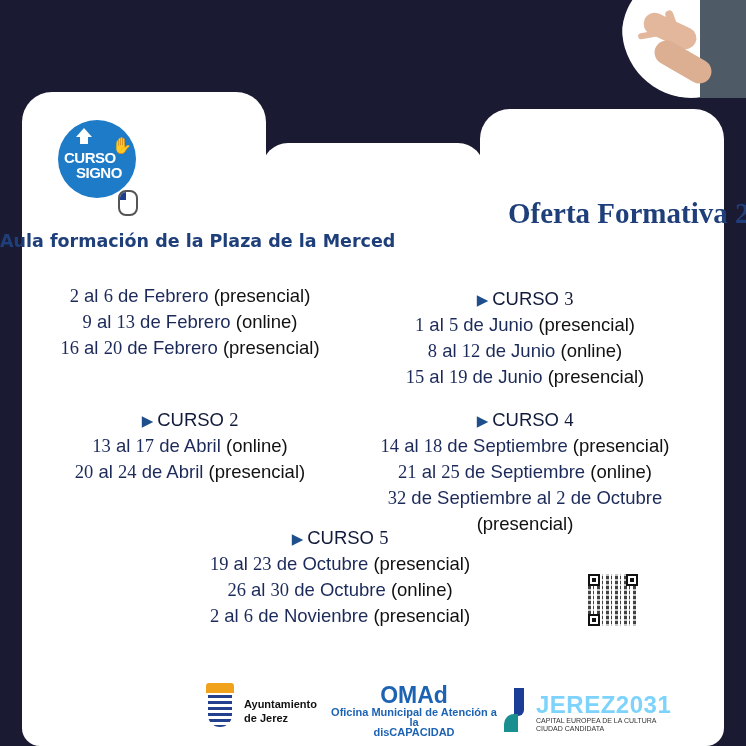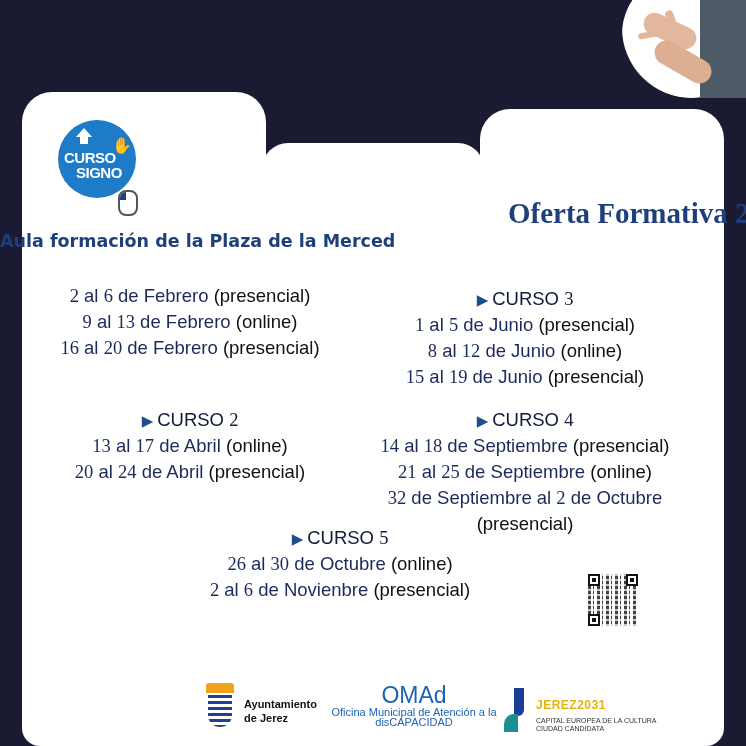--- a/index.html
+++ b/index.html
@@ -61,28 +61,28 @@
   .qr-finder { position:absolute; width:12px; height:12px; border:2px solid #111; background:#fff; box-sizing:border-box; }
   .qr-finder::after { content:""; position:absolute; left:2px; top:2px; width:4px; height:4px; background:#111; }
 
   
   .logo-ayto { position:absolute; left:204px; top:683px; width:130px; height:50px; }
   .crown { position:absolute; left:2px; top:0; width:28px; height:10px; background:#f0a21c; border-radius:3px 3px 0 0; }
   .shield { position:absolute; left:4px; top:12px; width:24px; height:32px; border-radius:0 0 12px 12px;
             background: repeating-linear-gradient(180deg, #23408e 0 3px, #fff 3px 6px); }
   .ayto-text { position:absolute; left:40px; top:14px; font-size:11px; line-height:14px; font-weight:bold; color:#111; }
 
-  .logo-omad { position:absolute; left:330px; top:683px; width:168px; height:50px; text-align:center; color:#1d63b3; }
+  .logo-omad { position:absolute; left:330px; top:683px; width:168px; height:50px; text-align:center; color:#1d63b3;font-weight:bold; }
   .omad-big { font-size:23px; line-height:24px; }
   .omad-small { font-size:11px; line-height:10px; }
 
   .logo-jerez { position:absolute; left:500px; top:688px; width:190px; height:50px; }
   .jz-bar1 { position:absolute; left:14px; top:0; width:10px; height:28px; background:#1a3e96; border-radius:0 0 6px 0; }
   .jz-bar2 { position:absolute; left:4px; top:26px; width:14px; height:18px; background:#1a8f8f; border-radius:10px 0 0 0; }
-  .jz-big { position:absolute; left:36px; top:6px; font-size:12px; font-weight:bold; color:#eab308; letter-spacing:0.5px; line-height:22px; }
+  .jz-big { position:absolute; left:36px; top:6px; font-size:24px; font-weight:bold; color:#7dd3fc; letter-spacing:0.5px; line-height:22px; }
   .jz-small { position:absolute; left:36px; top:29px; font-size:7px; line-height:8px; color:#333; }
 </style>
 </head>
 <body>
 
 <div class="panel tab-left"></div>
 <div class="panel tab-mid"></div>
 <div class="panel tab-right"></div>
 <div class="panel body-panel"></div>
 
@@ -132,20 +132,21 @@
 
 <div class="course c4">
   <div class="head"><span class="arrow">▶</span><span>CURSO</span> <span class="num">4</span></div>
   <div class="row"><span class="num">14</span> <span>al</span> <span class="num">18</span> <span>de Septiembre</span> <span class="mode">(presencial)</span></div>
   <div class="row"><span class="num">21</span> <span>al</span> <span class="num">25</span> <span>de Septiembre</span> <span class="mode">(online)</span></div>
   <div class="row"><span class="num">32</span> <span>de Septiembre al</span> <span class="num">2</span> <span>de Octubre</span><br><span class="mode">(presencial)</span></div>
 </div>
 
 <div class="course c5">
   <div class="head"><span class="arrow">▶</span><span>CURSO</span> <span class="num">5</span></div>
+  <div class="row"><span class="num">19</span> <span>al</span> <span class="num">23</span> <span>de Octubre</span> <span class="mode">(presencial)</span></div>
   <div class="row"><span class="num">26</span> <span>al</span> <span class="num">30</span> <span>de Octubre</span> <span class="mode">(online)</span></div>
   <div class="row"><span class="num">2</span> <span>al</span> <span class="num">6</span> <span>de Novienbre</span> <span class="mode">(presencial)</span></div>
 </div>
 
 <div class="qr"></div>
 <div class="qr-mask"></div>
 <div class="qr-finder" style="left:588px; top:574px;"></div>
 <div class="qr-finder" style="left:626px; top:574px;"></div>
 <div class="qr-finder" style="left:588px; top:614px;"></div>
 

